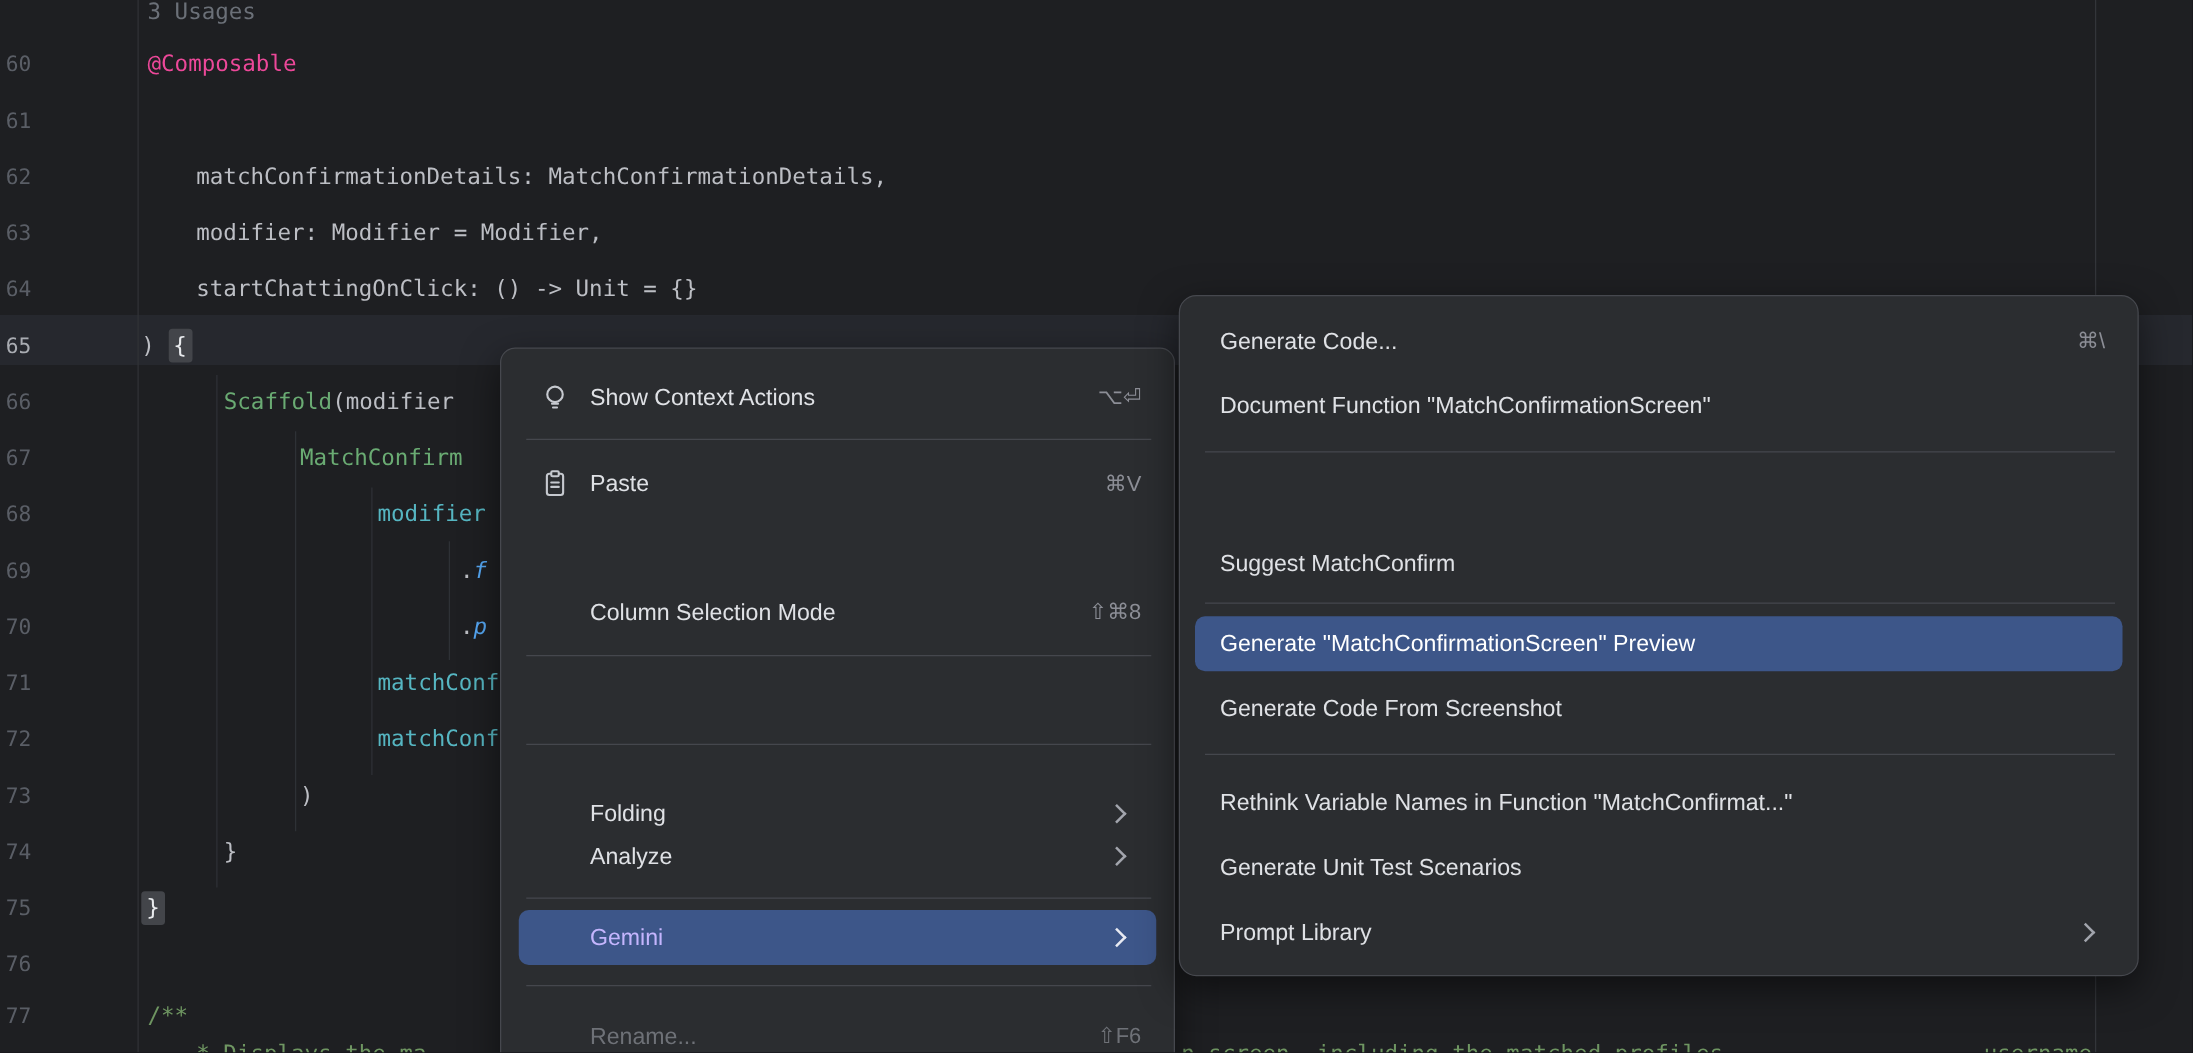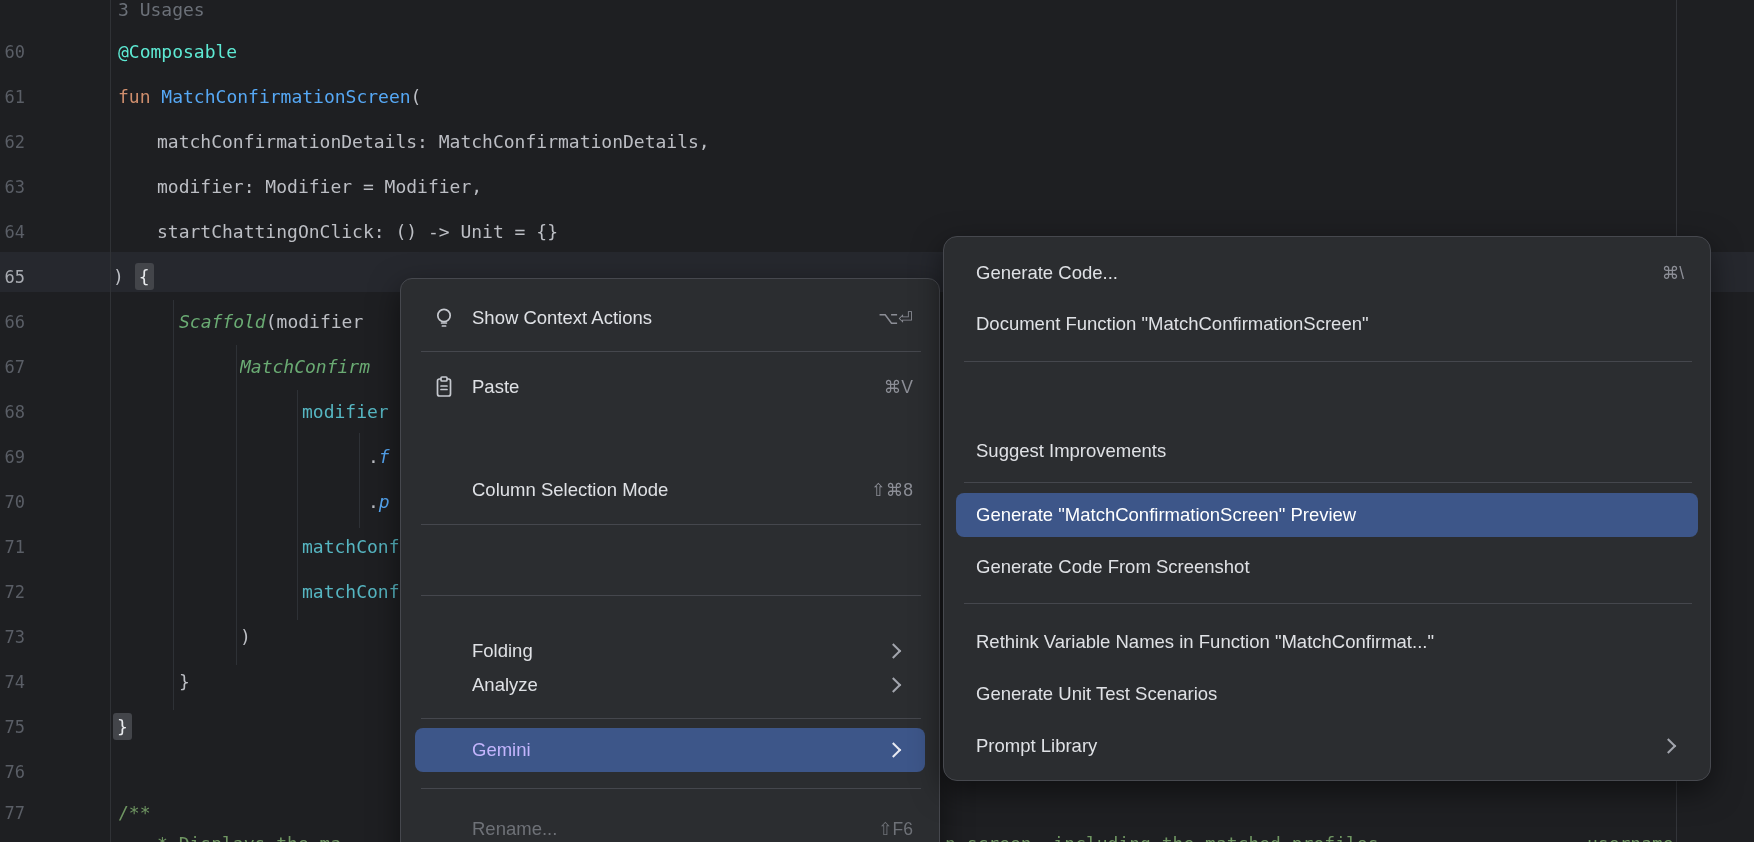--- a/index.html
+++ b/index.html
@@ -9,24 +9,24 @@
   .caret-band{position:absolute;left:0;top:252px;width:1754px;height:40px;background:#26282e;z-index:0;}
   .gutter-line{position:absolute;left:110px;top:0;width:1px;height:842px;background:#303236;z-index:1;}
   .margin-guide{position:absolute;left:1676px;top:0;width:1px;height:842px;background:#33353a;z-index:1;}
   .indent-guide{position:absolute;width:1px;background:#2e3136;z-index:1;}
   .gnum{position:absolute;left:-8px;width:33px;text-align:right;font-family:"DejaVu Sans Mono",monospace;
         font-size:17px;line-height:26px;color:#5a5e66;z-index:2;}
   .gnum.cur{color:#a9acb2;}
   .cl{position:absolute;font-family:"DejaVu Sans Mono",monospace;font-size:18px;line-height:26px;
       color:#bcbec4;white-space:pre;z-index:2;}
   .clip{max-width:399px;overflow:hidden;}
-  .tok-ann{color:#5eead4;}
+  .tok-ann{color:#ec4899;}
   .tok-kw{color:#cf8e6d;}
   .tok-fn{color:#56a8f5;}
-  .tok-call{color:#6aab73;font-style:italic;}
+  .tok-call{color:#6aab73;}
   .tok-named{color:#56b6c2;}
   .tok-ext{color:#56a8f5;font-style:italic;}
   .tok-comment{color:#6f9662;}
   .tok-hint{color:#6b7078;}
   .brace-box{background:#43454a;border-radius:3px;padding:3px 4px;color:#e8eaed;}
   
   .panel{position:absolute;background:#2b2d30;border:1px solid #46484e;border-radius:12px;
          box-shadow:0 10px 30px rgba(0,0,0,.5);z-index:5;text-align:center;}
   .mi{position:absolute;left:0;right:0;height:44px;color:#dfe1e5;font-size:18.5px;}
   .mi .lbl{position:absolute;top:50%;transform:translateY(-50%);white-space:nowrap;}
@@ -69,21 +69,20 @@
   <div class="gnum" style="top:534px">71</div>
   <div class="gnum" style="top:579px">72</div>
   <div class="gnum" style="top:624px">73</div>
   <div class="gnum" style="top:669px">74</div>
   <div class="gnum" style="top:714px">75</div>
   <div class="gnum" style="top:759px">76</div>
   <div class="gnum" style="top:800px">77</div>
 
   <div class="cl tok-hint" style="left:118px;top:-3px">3 Usages</div>
   <div class="cl" style="left:118px;top:39px"><span class="tok-ann">@Composable</span></div>
-  <div class="cl" style="left:118px;top:84px"><span class="tok-kw">fun </span><span class="tok-fn">MatchConfirmationScreen</span><span>(</span></div>
   <div class="cl" style="left:157px;top:129px"><span>matchConfirmationDetails: MatchConfirmationDetails,</span></div>
   <div class="cl" style="left:157px;top:174px"><span>modifier: Modifier = Modifier,</span></div>
   <div class="cl" style="left:157px;top:219px"><span>startChattingOnClick: () -&gt; Unit = {}</span></div>
   <div class="cl" style="left:113px;top:264px"><span>) </span><span class="brace-box">{</span></div>
   <div class="cl clip" style="left:179px;top:309px"><span class="tok-call">Scaffold</span><span>(modifier</span></div>
   <div class="cl clip" style="left:240px;top:354px"><span class="tok-call">MatchConfirm</span></div>
   <div class="cl clip" style="left:302px;top:399px"><span class="tok-named">modifier</span></div>
   <div class="cl clip" style="left:368px;top:444px"><span>.</span><span class="tok-ext">f</span></div>
   <div class="cl clip" style="left:368px;top:489px"><span>.</span><span class="tok-ext">p</span></div>
   <div class="cl clip" style="left:302px;top:534px"><span class="tok-named">matchConf</span></div>
@@ -170,21 +169,21 @@
     </div>
 
     <div class="mi" style="top:65px">
       <span class="lbl sm-lbl">Document Function "MatchConfirmationScreen"</span>
     </div>
 
     <div class="sep" style="top:124px"></div>
 
 
     <div class="mi" style="top:192px">
-      <span class="lbl sm-lbl">Suggest Improvements</span>
+      <span class="lbl sm-lbl">Suggest MatchConfirm</span>
     </div>
 
     <div class="sep" style="top:245px"></div>
 
     <div class="sel-rect" style="left:12px;right:12px;top:256px;height:44px;"></div>
     <div class="mi" style="top:256px;color:#ffffff;">
       <span class="lbl sm-lbl">Generate "MatchConfirmationScreen" Preview</span>
     </div>
 
     <div class="mi" style="top:308px">

